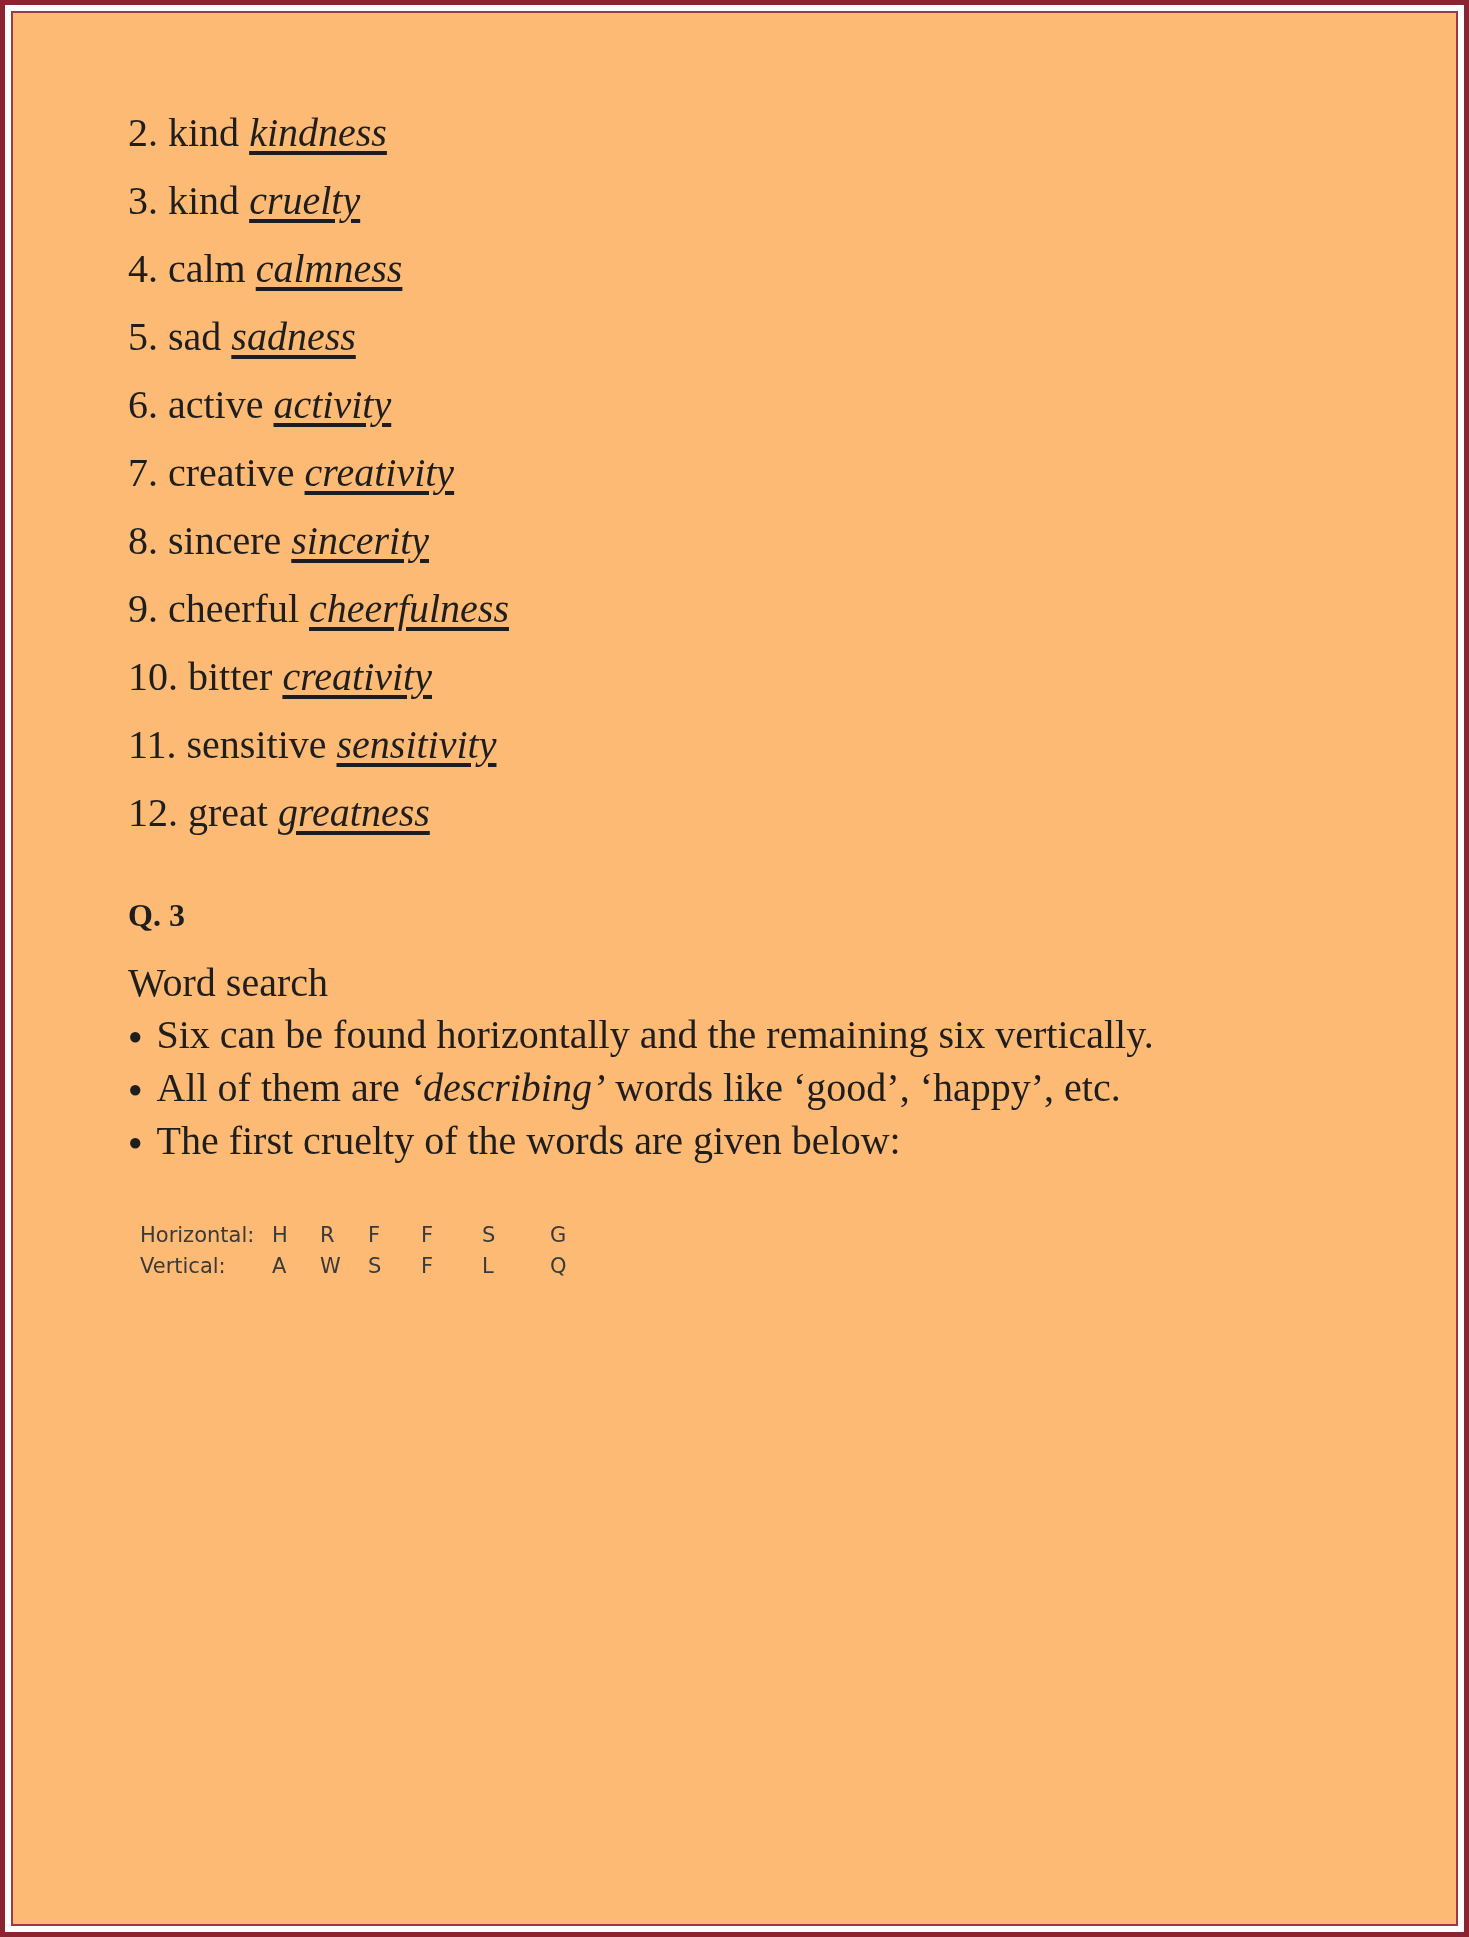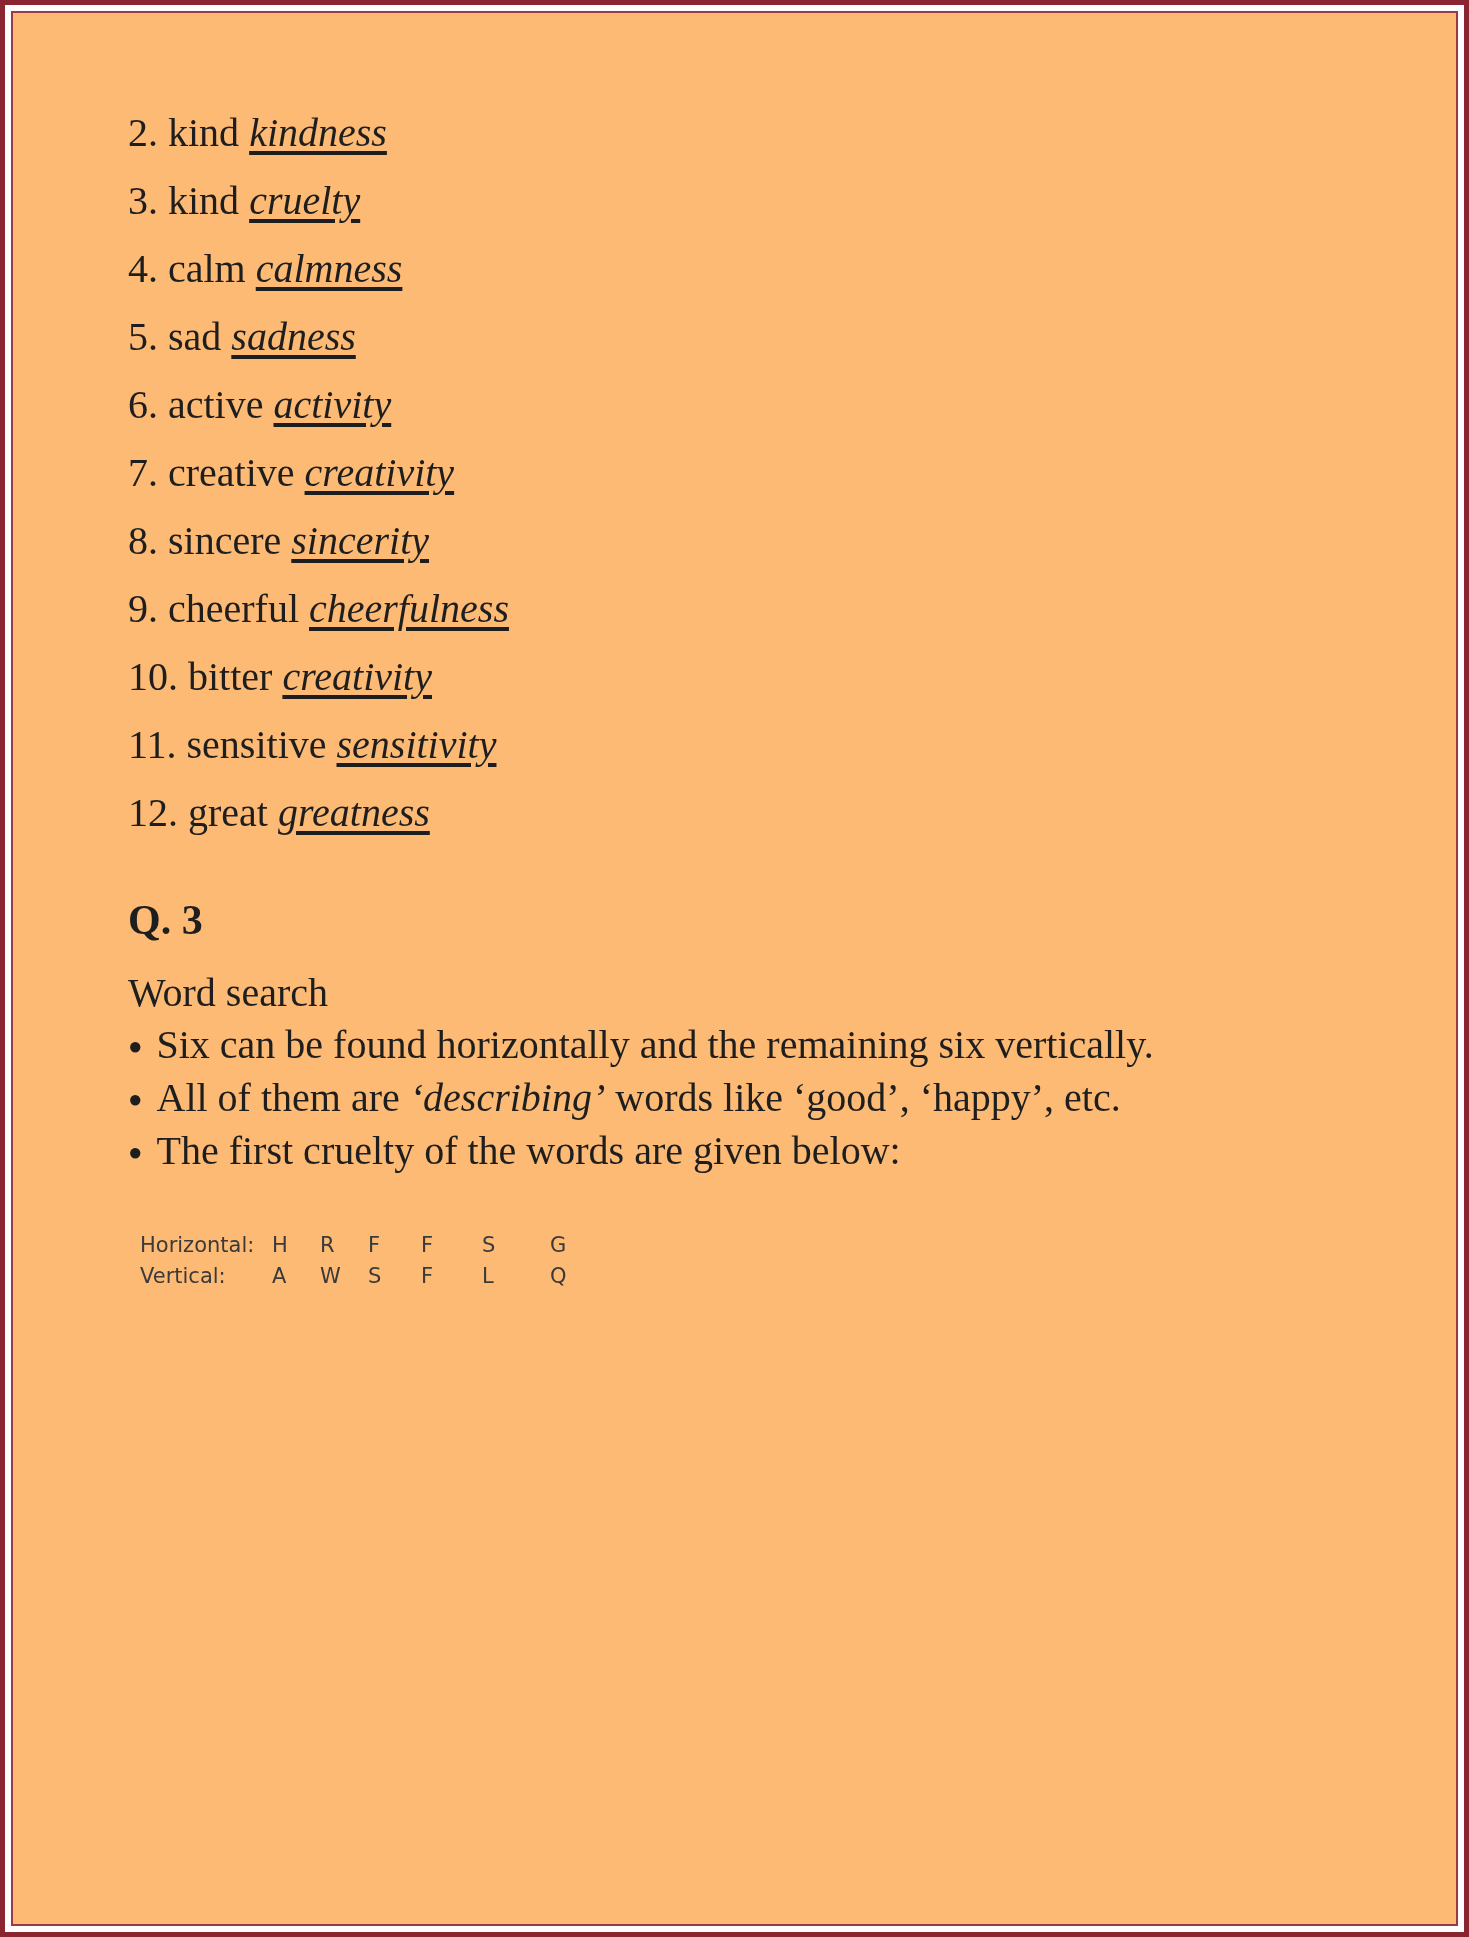--- a/index.html
+++ b/index.html
@@ -39,21 +39,21 @@
     line-height: 1;
     margin-bottom: 28px;
     white-space: nowrap;
   }
   .word-item .noun {
     font-style: italic;
     text-decoration: underline;
     text-underline-offset: 5px;
   }
   .q-title {
-    font-size: 42px;
+    font-size: 32px;
     font-weight: bold;
     margin: 66px 0 26px 12px;
     line-height: 1;
   }
   .q-body {
     font-size: 40px;
     line-height: 52px;
     max-width: 1030px;
     margin-left: 12px;
   }

